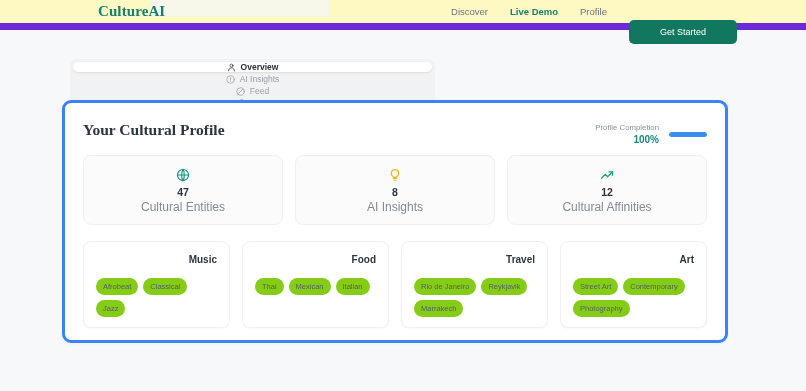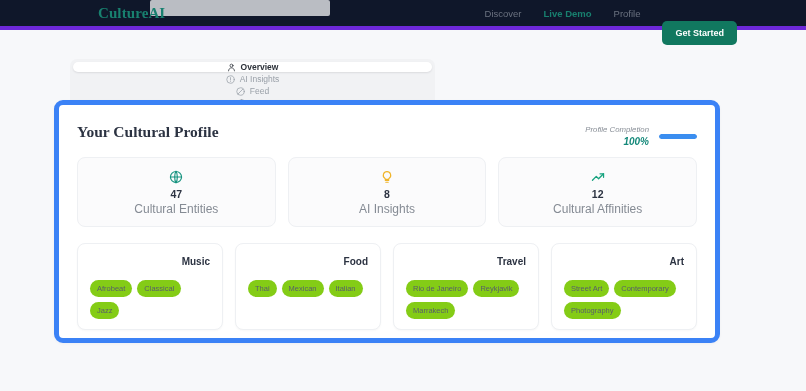--- a/index.html
+++ b/index.html
@@ -8,22 +8,22 @@
     background: #f7f8fa;
     font-family: "Liberation Sans", sans-serif;
     overflow: hidden;
     -webkit-font-smoothing: antialiased;
   }
 
   
   .header {
     position: relative;
     height: 30px;
-    background: #0f172a;
-    border-bottom: 4px solid #6d28d9;
+    background: #fef9c3;
+    border-bottom: 7px solid #6d28d9;
     display: flex;
     align-items: center;
   }
   .header-ghost {
     position: absolute;
     left: 150px; top: 0; width: 180px; height: 16px;
     background: #f4f5f7;
     opacity: .75;
     border-radius: 2px;
   }
@@ -47,22 +47,22 @@
     font-size: 9.5px;
     color: #6b7280;
     cursor: pointer;
     white-space: nowrap;
   }
   .nav-link.active { color: #18806f; font-weight: 700; }
   .cta {
     background: #11785f;
     color: #ffffff;
     font-size: 9px;
-    font-weight: 700;
-    padding: 7px 13px;
+    font-weight: 400;
+    padding: 7px 31px;
     border-radius: 5px;
     border: none;
     cursor: pointer;
     white-space: nowrap;
     margin-top: 40px;
   }
 
   
   .tabs-wrap {
     position: absolute;
@@ -92,24 +92,24 @@
     background: #ffffff;
     color: #2b3038;
     font-weight: 700;
     box-shadow: 0 1px 2px rgba(16,24,40,.10);
   }
   .tab svg { display: block; }
 
   
   .panel {
     position: absolute;
-    left: 54px; top: 100px;
+    left: 62px; top: 100px;
     width: 666px; height: 243px;
     background: #ffffff;
-    border: 5px solid #3b82f6;
+    border: 3px solid #3b82f6;
     border-radius: 9px;
     box-shadow: 0 1px 3px rgba(16,24,40,.04);
   }
   .panel-head {
     position: absolute;
     left: 18px; right: 18px; top: 18px;
     display: flex;
     align-items: flex-start;
     justify-content: space-between;
   }
@@ -117,21 +117,20 @@
     font-family: "Liberation Serif", serif;
     font-size: 15.5px;
     font-weight: 700;
     color: #2c3342;
   }
   .completion {
     display: flex;
     align-items: center;
     gap: 10px;
     margin-top: 1px;
-    font-style: italic;
   }
   .completion-text { text-align: right; }
   .completion-label {
     font-size: 7.8px;
     color: #8a9098;
     display: block;
     line-height: 12px;
   }
   .completion-value {
     font-size: 10px;

